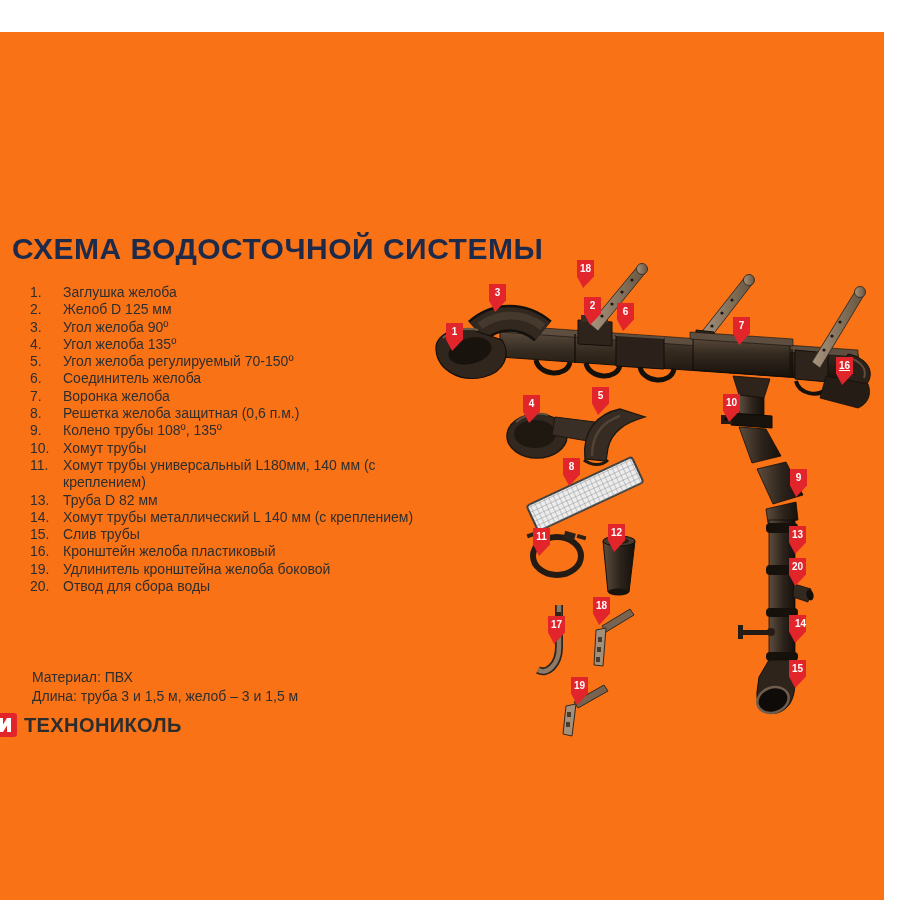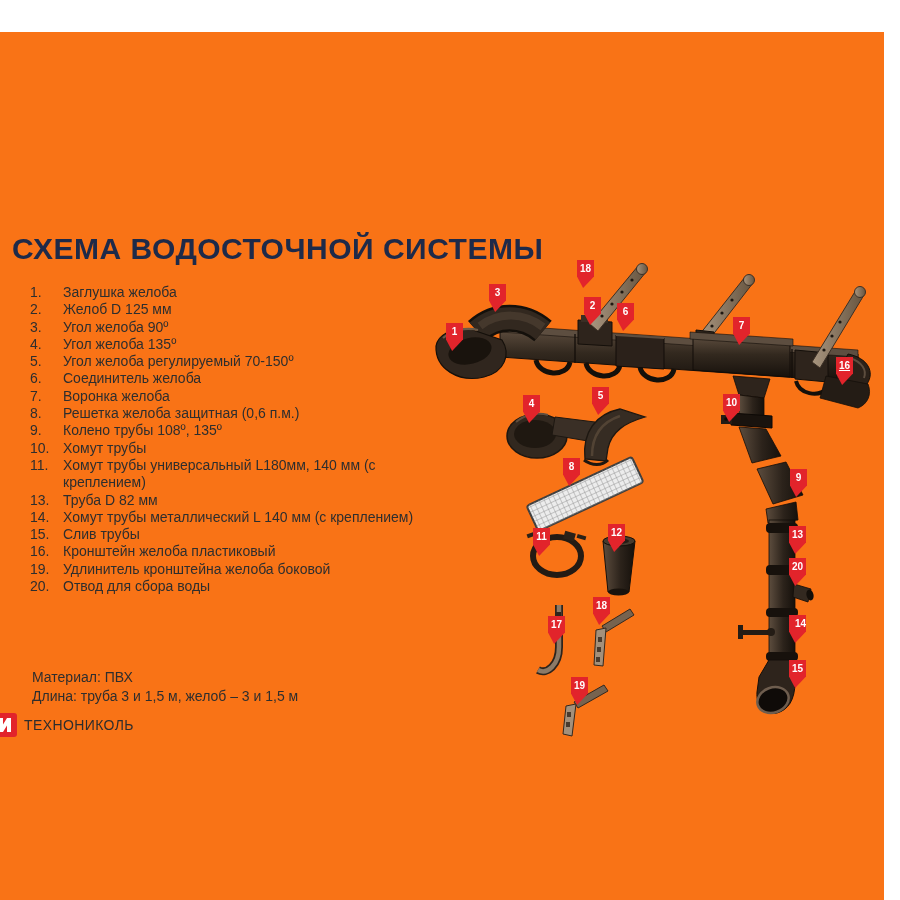--- a/index.html
+++ b/index.html
@@ -10,21 +10,21 @@
   .parts{position:absolute;left:30px;top:252px;width:402px;color:var(--body,#2e2e2e);
         font-size:14px;line-height:17.3px;}
   .parts .row{display:grid;grid-template-columns:33px 1fr;}
   .parts .num{text-align:left;}
   .notes{position:absolute;left:32px;top:636px;color:var(--body,#2e2e2e);
         font-size:14px;line-height:18.5px;}
   .logo{position:absolute;left:-7px;top:681px;display:flex;align-items:center;gap:7px;}
   .logo-mark{display:inline-block;width:24px;height:24px;background:var(--accent,#e2242b);
         border-radius:3px;position:relative;}
   .logo-mark svg{position:absolute;left:0;top:0;}
-  .logo-text{font-size:14px;font-weight:normal;letter-spacing:.4px;color:#2d2d2d;}
+  .logo-text{font-size:20px;font-weight:bold;letter-spacing:.4px;color:#2d2d2d;}
   .diagram{position:absolute;left:0;top:0;width:900px;height:900px;pointer-events:none;}
   .diagram svg{position:absolute;left:430px;top:215px;}
   .tag{position:absolute;width:17px;height:28px;background:var(--accent,#e2242b);
         clip-path:polygon(0 0,100% 0,100% 59%,36% 100%,0 59%);
         color:#fff;font-size:10px;font-weight:bold;line-height:17px;text-align:center;z-index:6;}
 </style>
 </head>
 <body>
 
 <div class="page">

